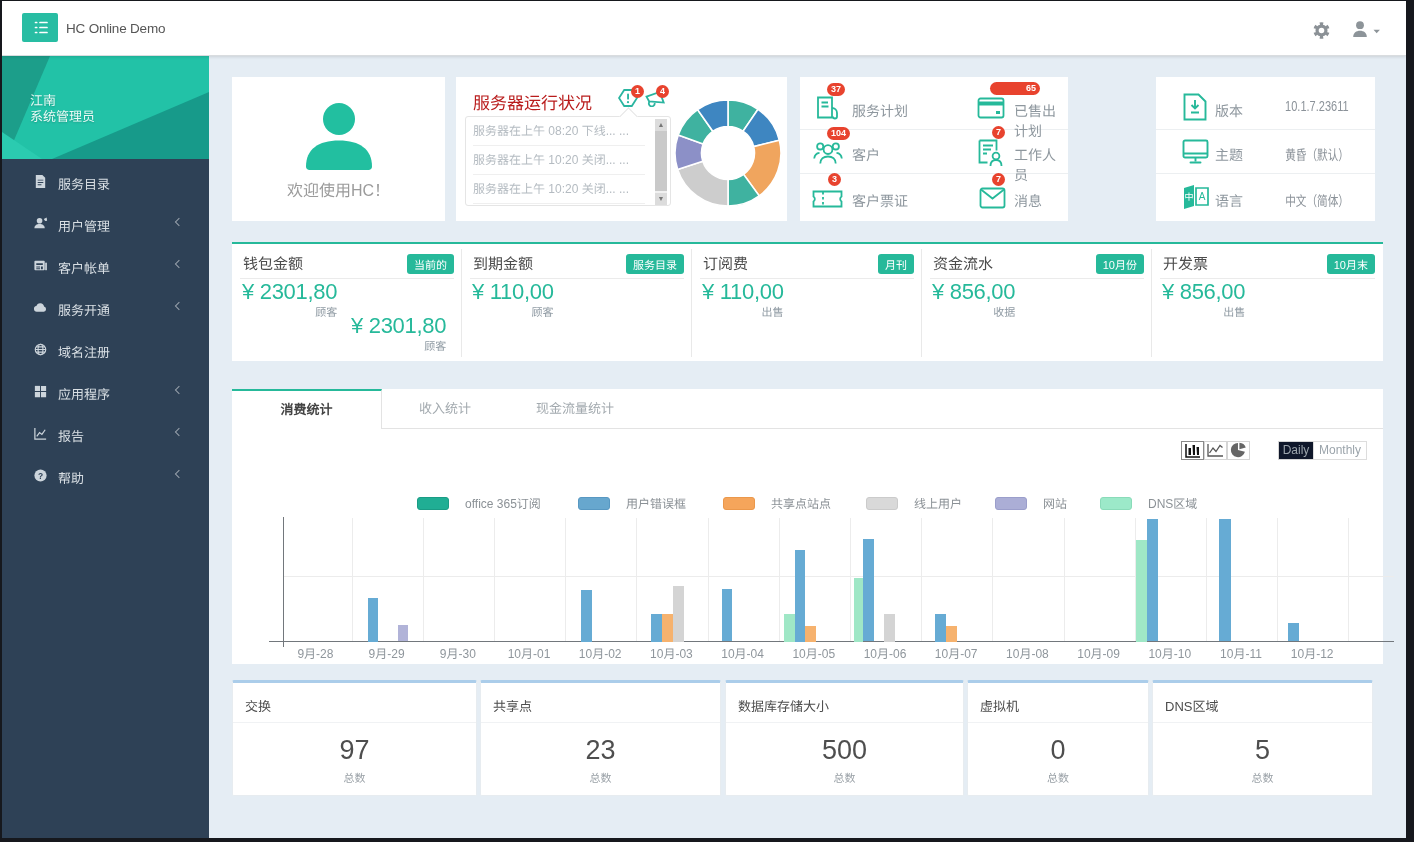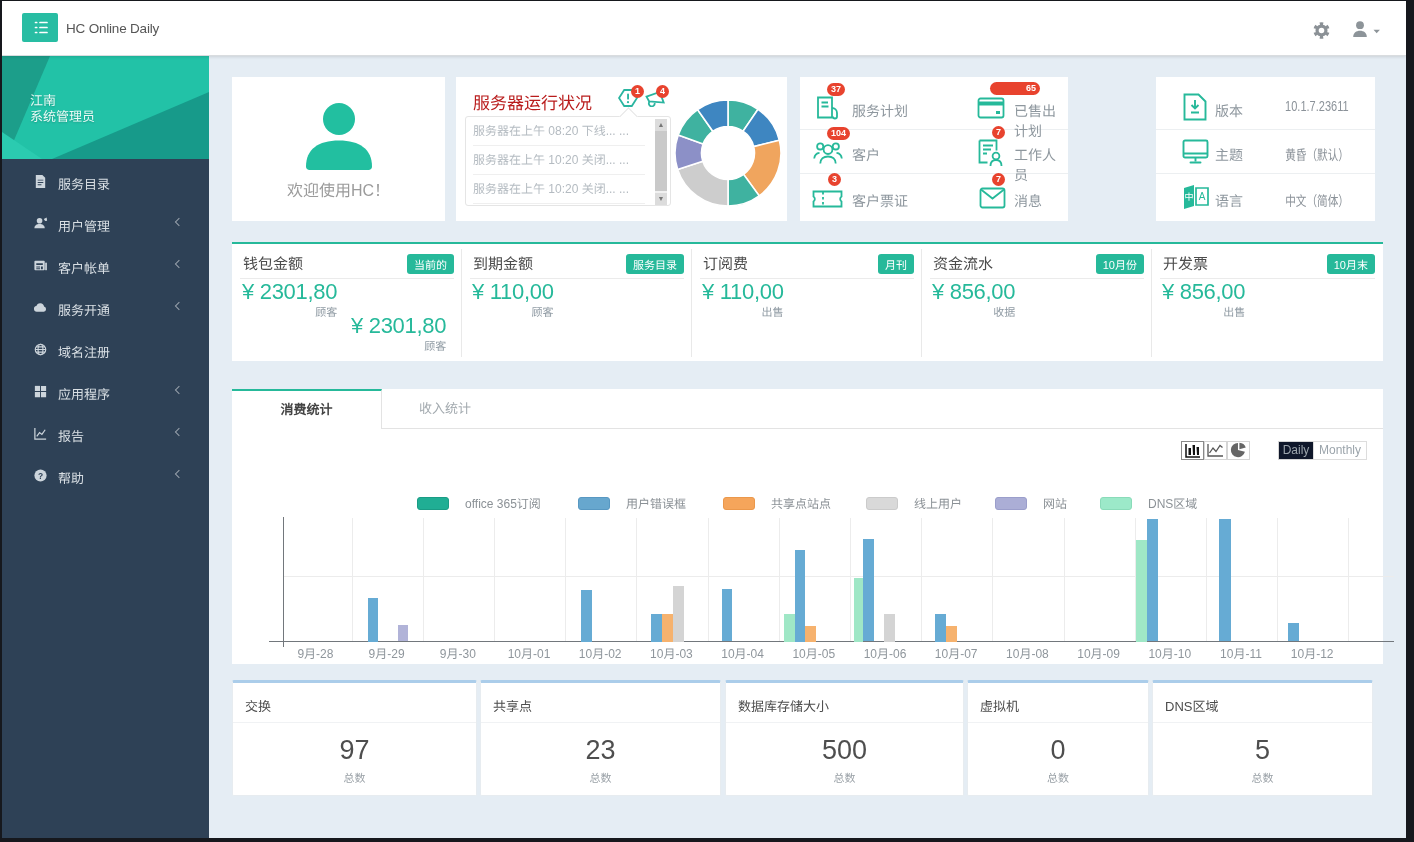--- a/index.html
+++ b/index.html
@@ -149,21 +149,21 @@
         <span class="mtxt">帮助</span>
         <span class="marr"></span>
       </div>
 </div>
 <div id="topbar">
   <div id="logo"><svg width="36" height="29" viewBox="0 0 36 29">
           <g stroke="#fff" stroke-width="1.7" stroke-linecap="round">
             <path d="M13.5 9.5h1.2M18 9.5h7M13.5 14.5h1.2M18 14.5h7M13.5 19.5h1.2M18 19.5h7"></path>
           </g>
         </svg></div>
-  <div id="brand">HC Online Daily</div>
+  <div id="brand">HC Online Demo</div>
   <svg style="position:absolute;left:1311px;top:21px;" width="17" height="17" viewBox="0 0 17 17">
         <path fill="#8b9196" fill-rule="evenodd" d="M6.52 0.54A8.2 8.2 0 0 1 10.48 0.54L9.95 2.68A6.0 6.0 0 0 1 12.82 4.33L14.40 2.80A8.2 8.2 0 0 1 16.38 6.24L14.27 6.85A6.0 6.0 0 0 1 14.27 10.15L16.38 10.76A8.2 8.2 0 0 1 14.40 14.20L12.82 12.67A6.0 6.0 0 0 1 9.95 14.32L10.48 16.46A8.2 8.2 0 0 1 6.52 16.46L7.05 14.32A6.0 6.0 0 0 1 4.18 12.67L2.60 14.20A8.2 8.2 0 0 1 0.62 10.76L2.73 10.15A6.0 6.0 0 0 1 2.73 6.85L0.62 6.24A8.2 8.2 0 0 1 2.60 2.80L4.18 4.33A6.0 6.0 0 0 1 7.05 2.68ZM11.30 8.50A2.8 2.8 0 1 0 5.70 8.50A2.8 2.8 0 1 0 11.30 8.50Z"></path>
       </svg>
   <svg style="position:absolute;left:1350px;top:20px;" width="29" height="17" viewBox="0 0 29 17">
         <circle cx="8" cy="4.2" r="3.9" fill="#8d9499"></circle>
         <path fill="#8d9499" d="M1.2 16c0-4.2 3.1-6.2 6.8-6.2s6.8 2 6.8 6.2z"></path>
         <path fill="#8d9499" d="M21.5 8.7h6.4l-3.2 3.6z"></path>
       </svg>
 </div>
 <div class="card" id="c1">
@@ -351,20 +351,21 @@
     <div class="amt" style="left:10px;top:36px;">
           <div class="a1">¥ 856,00</div>
           <div class="a2">出售</div>
         </div>
   </div>
 </div>
 <div class="card" id="chart">
   <div id="tab-active">消费统计</div>
   <div id="tabline"></div>
   <div class="tab-i" style="left:150px;width:126px;">收入统计</div>
+  <div class="tab-i" style="left:276px;width:134px;">现金流量统计</div>
   <div class="cbtn" style="left:949px;border-color:#8a8a8a;"><svg width="21" height="17" viewBox="0 0 21 17">
           <path stroke="#111" stroke-width="1.5" fill="none" d="M4 2v13h14"></path>
           <path fill="#111" d="M6.5 6h2.5v7H6.5zm4-3h2.5v10H11zm4 2h2.5v8H15z"></path>
         </svg></div>
   <div class="cbtn" style="left:972px;"><svg width="21" height="17" viewBox="0 0 21 17">
           <path stroke="#555" stroke-width="1.3" fill="none" d="M3 2v12h15"></path>
           <path stroke="#555" stroke-width="1.3" fill="none" d="M4.5 11l3.5-5 3 3.5 4-6 2.5 2"></path>
         </svg></div>
   <div class="cbtn" style="left:995px;"><svg width="21" height="17" viewBox="0 0 21 17">
           <path fill="#666" d="M10.5 8.5V1a7.5 7.5 0 1 0 7.3 9.3zM12 .8v6.9l6.7-1.8A7.5 7.5 0 0 0 12 .8z" transform="scale(0.95)"></path>

